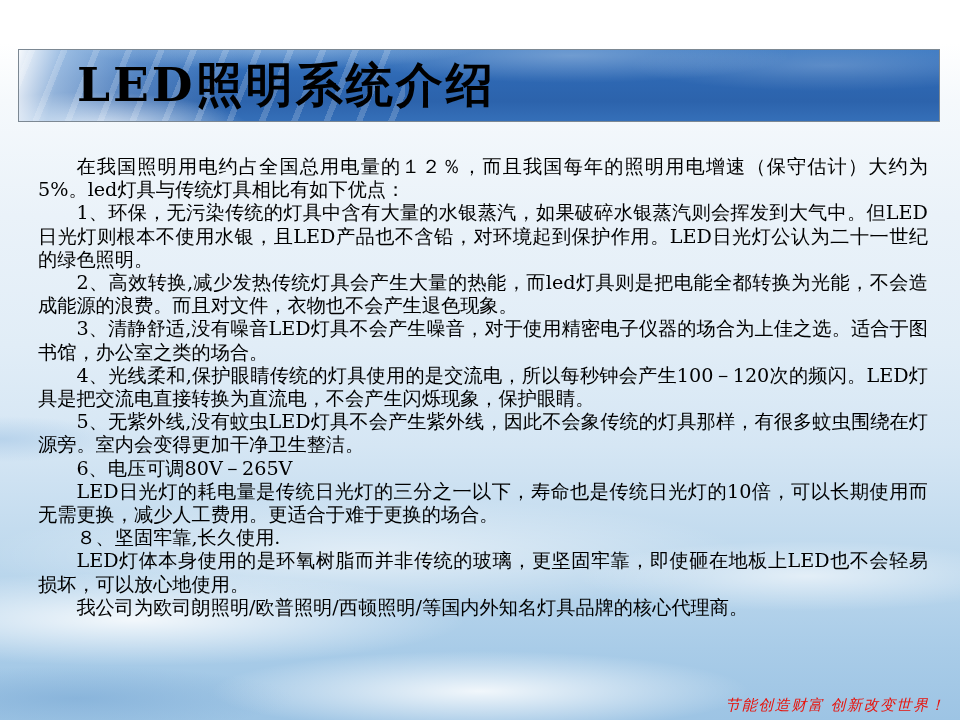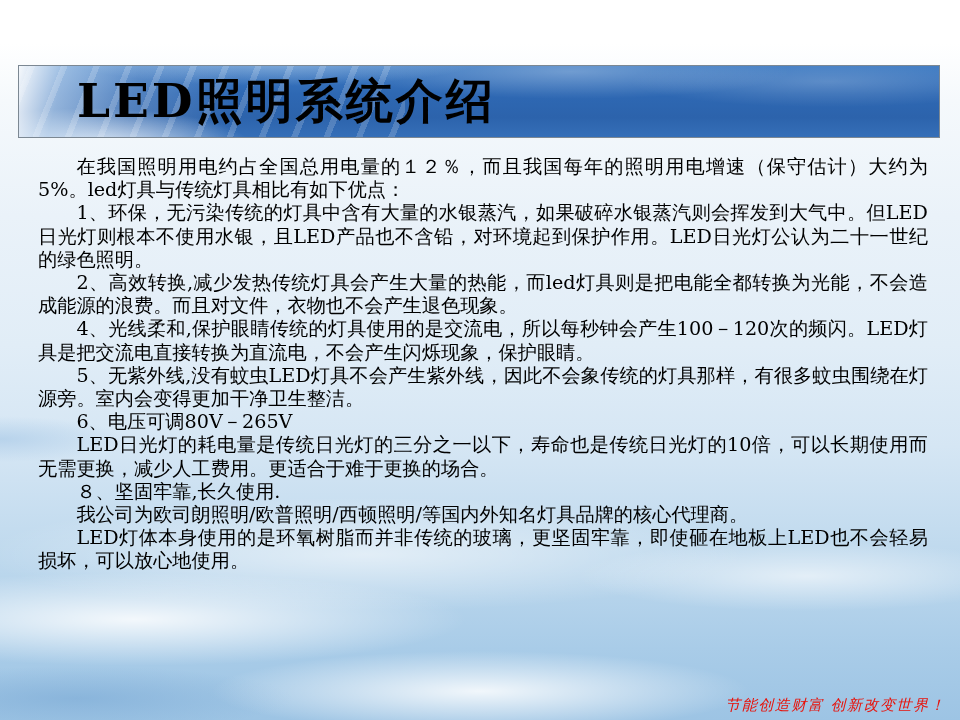--- a/index.html
+++ b/index.html
@@ -22,21 +22,20 @@
   .banner {
     position:absolute; left:18px; top:49px; width:920px; height:71px;
     border:1px solid #7c8893;
     background:
       linear-gradient(105deg, rgba(255,255,255,0.95) 0%, rgba(214,231,247,0.6) 5%, rgba(255,255,255,0.18) 13%, rgba(255,255,255,0) 24%),
       radial-gradient(28% 90% at 8% 115%, rgba(255,255,255,0.85), rgba(255,255,255,0) 62%),
       radial-gradient(38% 70% at 28% -15%, rgba(226,240,252,0.55), rgba(255,255,255,0) 62%),
       radial-gradient(34% 55% at 60% 8%, rgba(255,255,255,0.28), rgba(255,255,255,0) 70%),
       radial-gradient(30% 50% at 88% 22%, rgba(255,255,255,0.2), rgba(255,255,255,0) 72%),
       linear-gradient(180deg,#3c79c2 0%,#2e68b3 40%,#2c63ac 72%,#356fb8 100%);
-    margin-top: 16px;
   }
   .banner::before {
     content:""; position:absolute; left:0; top:0; bottom:0; width:42%;
     background:repeating-linear-gradient(112deg,
       rgba(255,255,255,0) 0 9px, rgba(255,255,255,0.22) 9px 15px,
       rgba(255,255,255,0) 15px 30px);
     opacity:.8; pointer-events:none;
   }
   .slide-title {
     position:absolute; left:58px; top:4px;
@@ -65,24 +64,25 @@
 <div class="slide">
 
   <div class="banner">
     <div class="slide-title">LED照明系统介绍</div>
   </div>
 
   <div class="body-text">
     <p>在我国照明用电约占全国总用电量的１２％，而且我国每年的照明用电增速（保守估计）大约为5%。led灯具与传统灯具相比有如下优点：</p>
     <p>1、环保，无污染传统的灯具中含有大量的水银蒸汽，如果破碎水银蒸汽则会挥发到大气中。但LED日光灯则根本不使用水银，且LED产品也不含铅，对环境起到保护作用。LED日光灯公认为二十一世纪的绿色照明。</p>
     <p>2、高效转换,减少发热传统灯具会产生大量的热能，而led灯具则是把电能全都转换为光能，不会造成能源的浪费。而且对文件，衣物也不会产生退色现象。</p>
+    <p>3、清静舒适,没有噪音LED灯具不会产生噪音，对于使用精密电子仪器的场合为上佳之选。适合于图书馆，办公室之类的场合。</p>
     <p>4、光线柔和,保护眼睛传统的灯具使用的是交流电，所以每秒钟会产生100－120次的频闪。LED灯具是把交流电直接转换为直流电，不会产生闪烁现象，保护眼睛。</p>
     <p>5、无紫外线,没有蚊虫LED灯具不会产生紫外线，因此不会象传统的灯具那样，有很多蚊虫围绕在灯源旁。室内会变得更加干净卫生整洁。</p>
     <p>6、电压可调80V－265V</p>
     <p>LED日光灯的耗电量是传统日光灯的三分之一以下，寿命也是传统日光灯的10倍，可以长期使用而无需更换，减少人工费用。更适合于难于更换的场合。</p>
     <p>８、坚固牢靠,长久使用.</p>
+    <p>LED灯体本身使用的是环氧树脂而并非传统的玻璃，更坚固牢靠，即使砸在地板上LED也不会轻易损坏，可以放心地使用。</p>
     <p>我公司为欧司朗照明/欧普照明/西顿照明/等国内外知名灯具品牌的核心代理商。</p>
-    <p>LED灯体本身使用的是环氧树脂而并非传统的玻璃，更坚固牢靠，即使砸在地板上LED也不会轻易损坏，可以放心地使用。</p>
   </div>
 
   <div class="slogan">节能创造财富 创新改变世界！</div>
 
 </div>
 
 </body></html>

